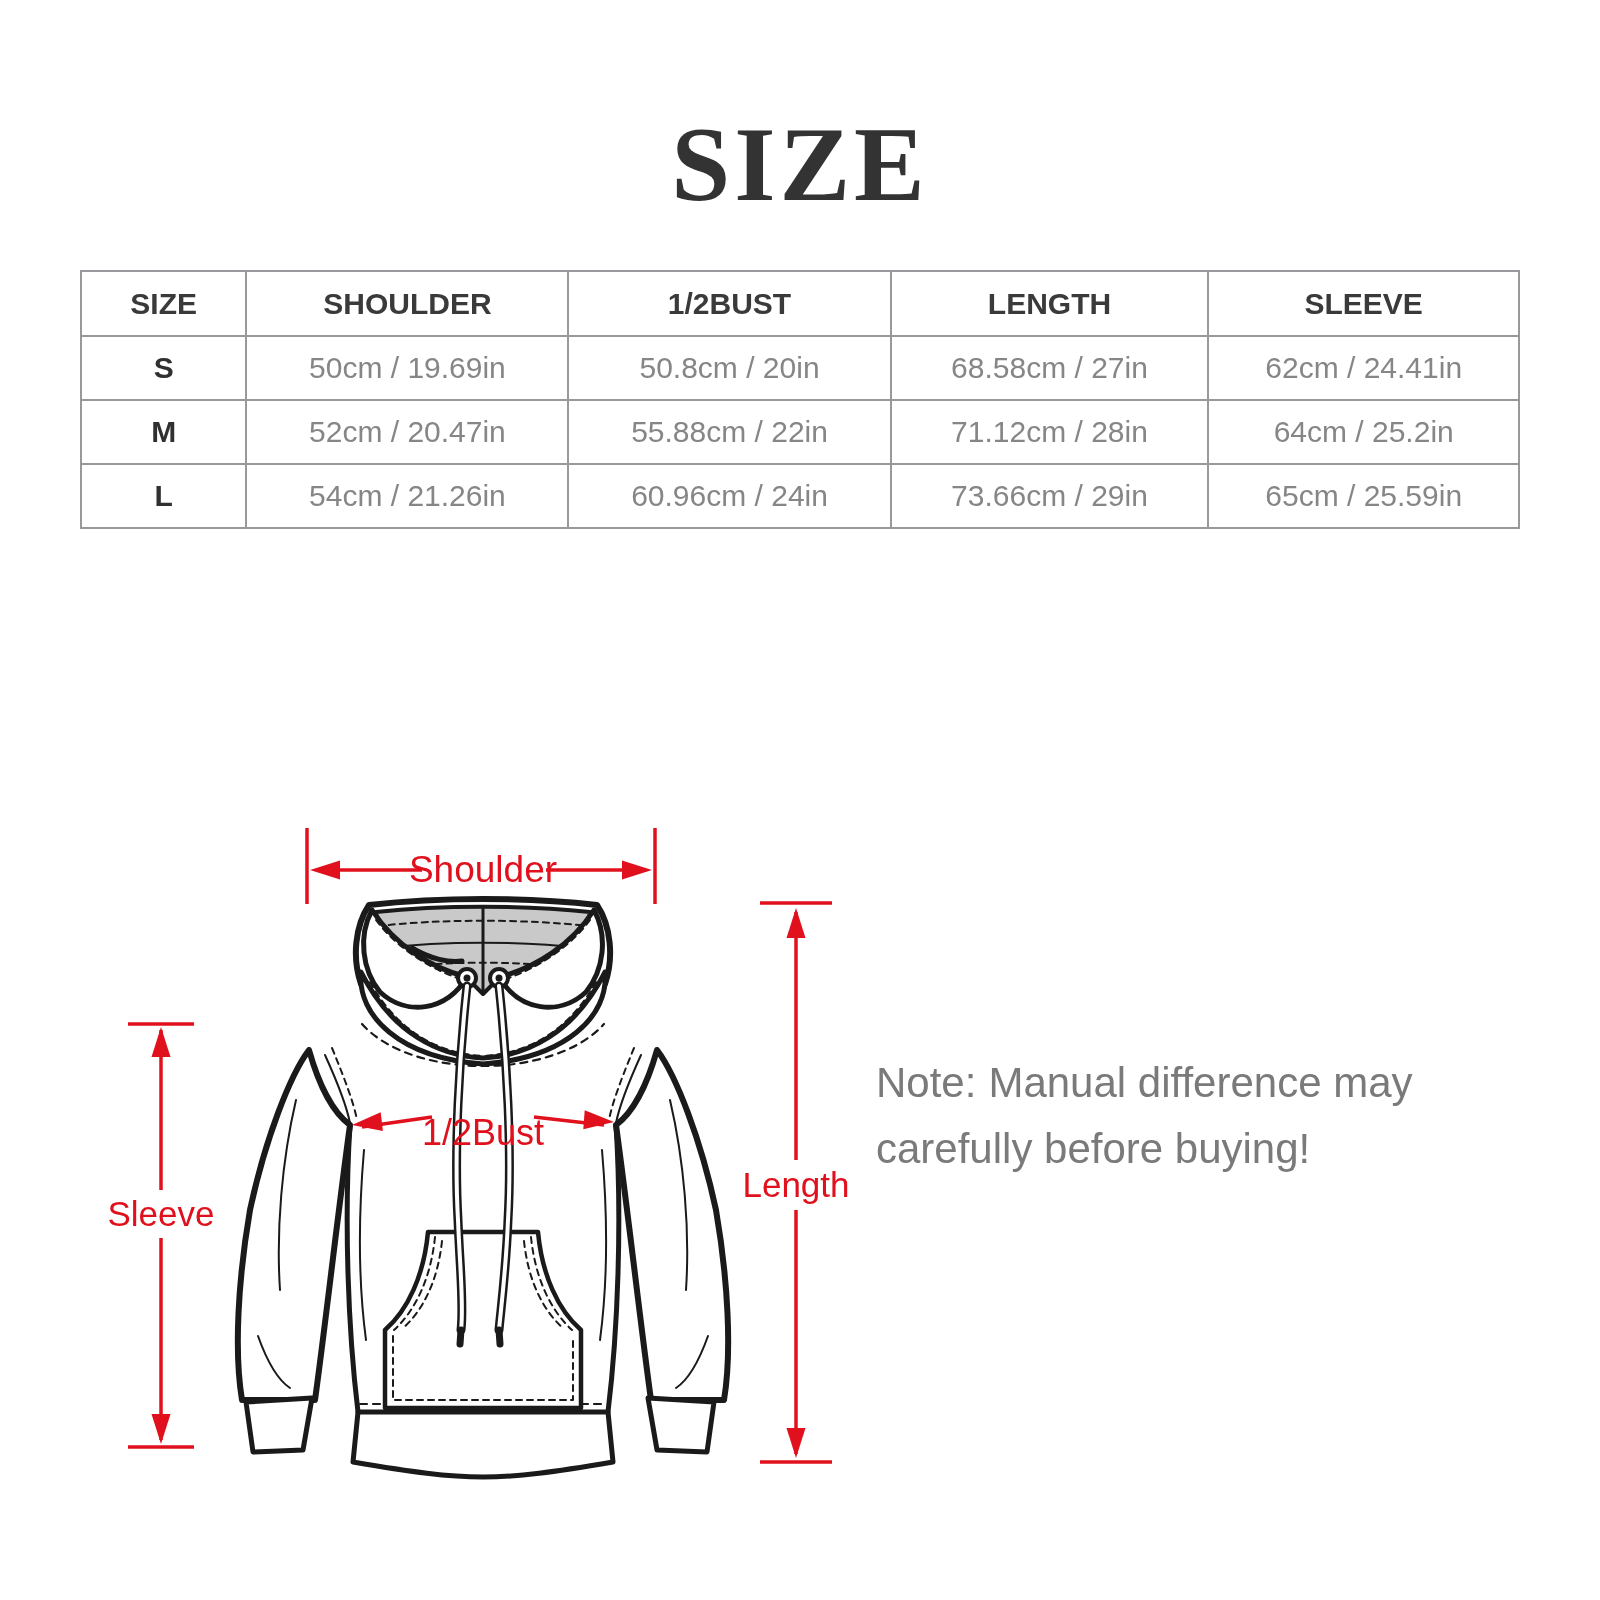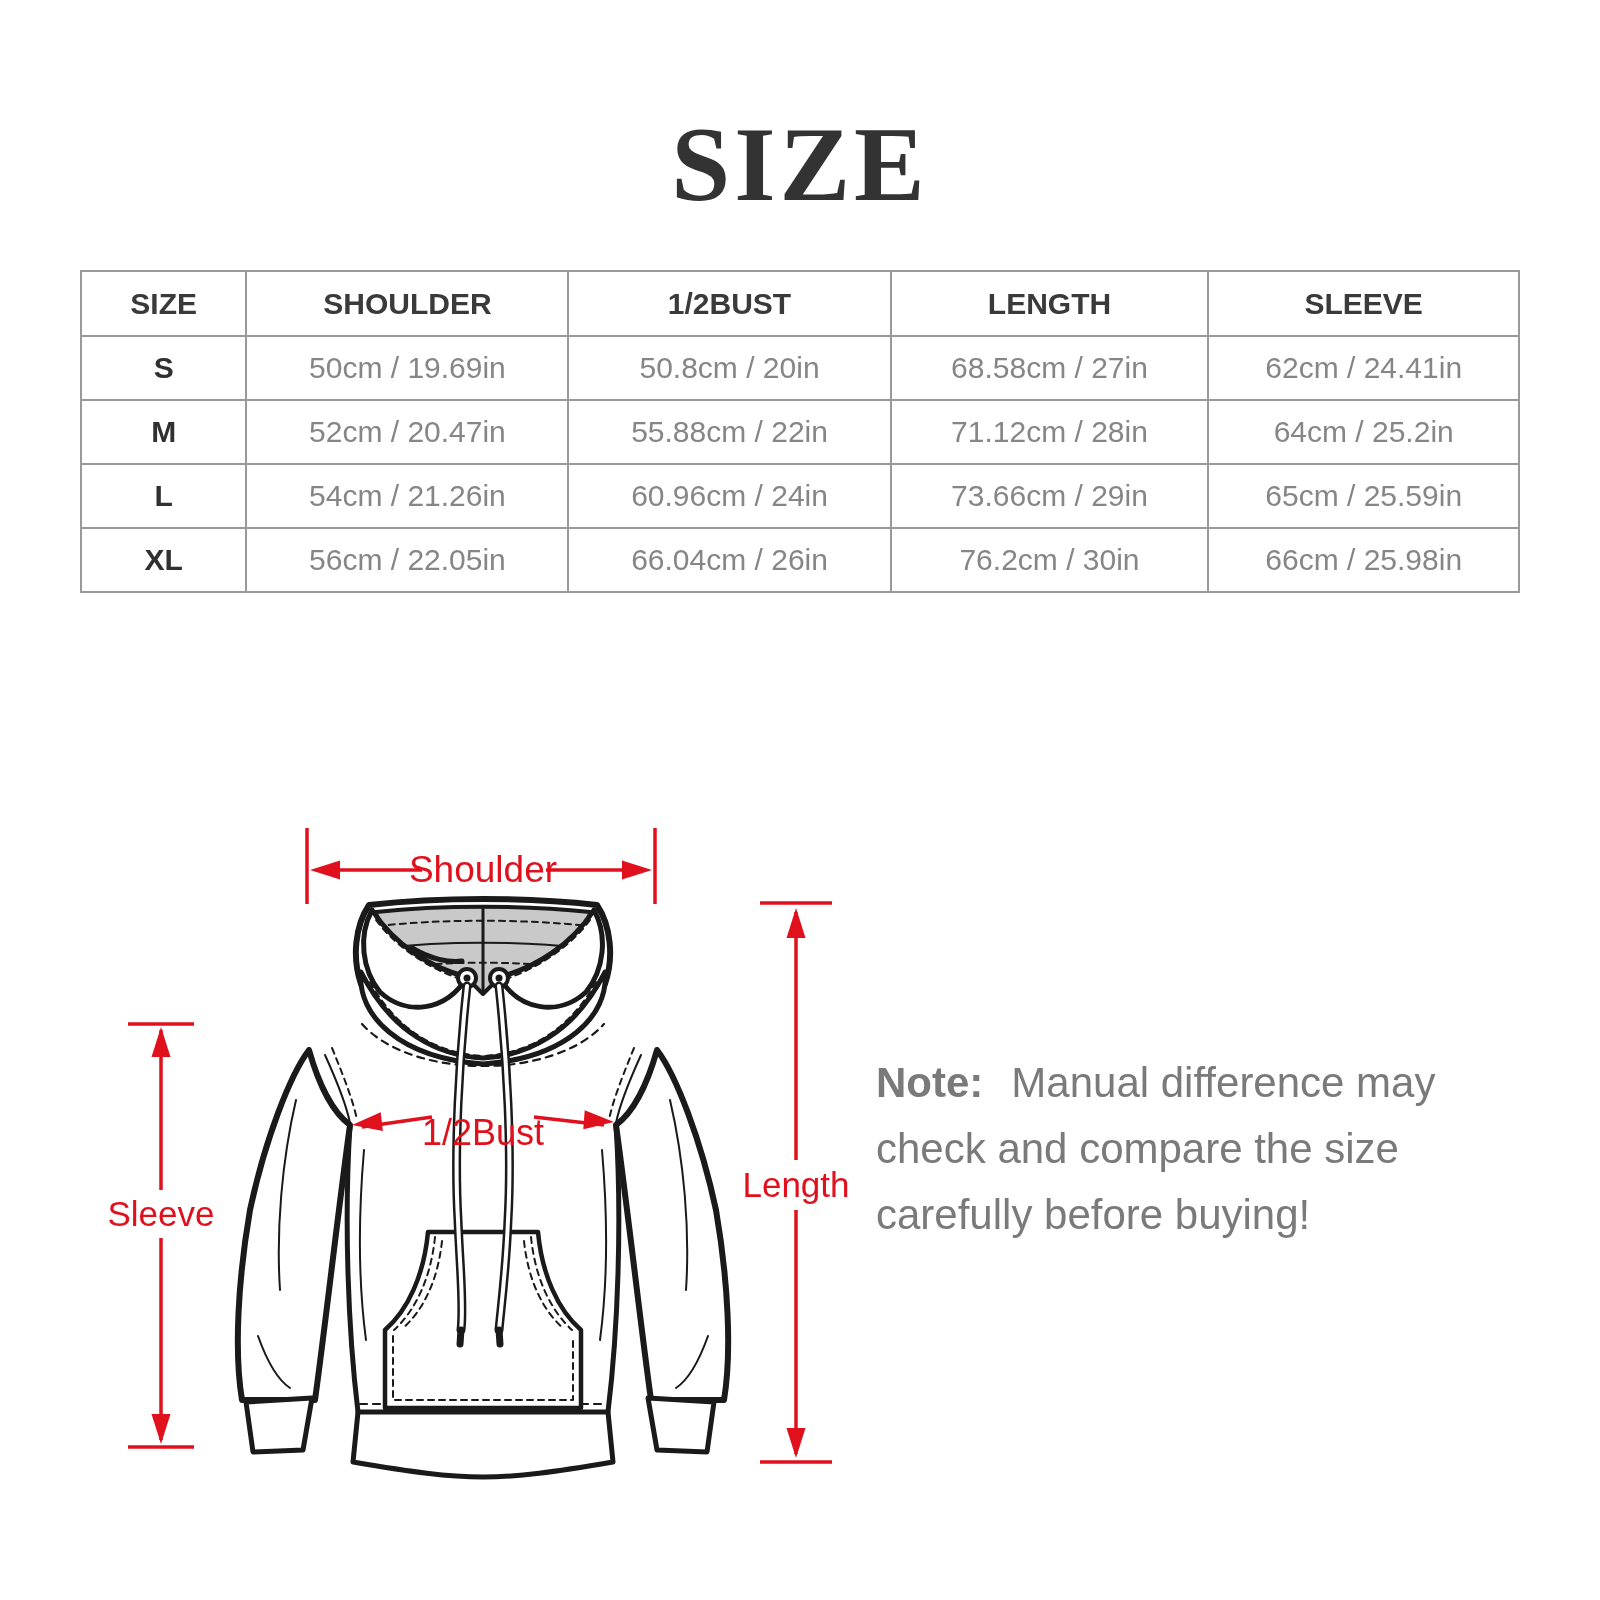--- a/index.html
+++ b/index.html
@@ -41,21 +41,21 @@
   }
   .diagram{position:absolute;left:100px;top:820px;width:760px;height:760px;}
   .dim-label{
     fill:var(--accent);
     font-family:"Liberation Sans",sans-serif;
   }
   .note{
     position:absolute;left:876px;top:1050px;width:620px;
     font-size:42px;line-height:66px;color:var(--note-text);
   }
-  .note-label{font-weight:bold;margin-right:28px;}
+  .note-label{font-weight:normal;margin-right:12px;}
 </style>
 </head>
 <body>
 
 <div class="page">
 
   <div class="title">SIZE</div>
 
   <table class="size-chart">
     <colgroup>
@@ -87,27 +87,20 @@
       <td>71.12cm / 28in</td>
       <td>64cm / 25.2in</td>
     </tr>
     <tr>
       <td class="rowlabel">L</td>
       <td>54cm / 21.26in</td>
       <td>60.96cm / 24in</td>
       <td>73.66cm / 29in</td>
       <td>65cm / 25.59in</td>
     </tr>
-    <tr>
-      <td class="rowlabel">XL</td>
-      <td>56cm / 22.05in</td>
-      <td>66.04cm / 26in</td>
-      <td>76.2cm / 30in</td>
-      <td>66cm / 25.98in</td>
-    </tr>
   </tbody>
     </table>
 
   <svg class="diagram" viewBox="0 0 760 760">
 
     <g stroke="#1a1a1a" fill="none" stroke-linecap="round" stroke-linejoin="round">
 
       <path fill="#ffffff" stroke="none" d="M209 230 C 260 196 506 196 557 230 C 548 275 534 292 516 305
                C 520 400 516 500 508 592 L 258 592 C 250 500 246 400 250 305
                C 232 292 218 275 209 230 Z"></path>
@@ -226,17 +219,16 @@
       <path d="M696 92 L 696 340"></path>
       <path d="M696 390 L 696 634"></path>
       <polygon points="696,88 686.5,118 705.5,118" fill="var(--accent)" stroke="none"></polygon>
       <polygon points="696,638 686.5,608 705.5,608" fill="var(--accent)" stroke="none"></polygon>
     </g>
     <text class="dim-label" x="696" y="377" font-size="35" text-anchor="middle">Length</text>
   </svg>
 
   <div class="note">
     <div><span class="note-label">Note:</span><span>Manual difference may</span></div>
-    <div>check and compare the size</div>
     <div>carefully before buying!</div>
   </div>
 
 </div>
 
 </body></html>

